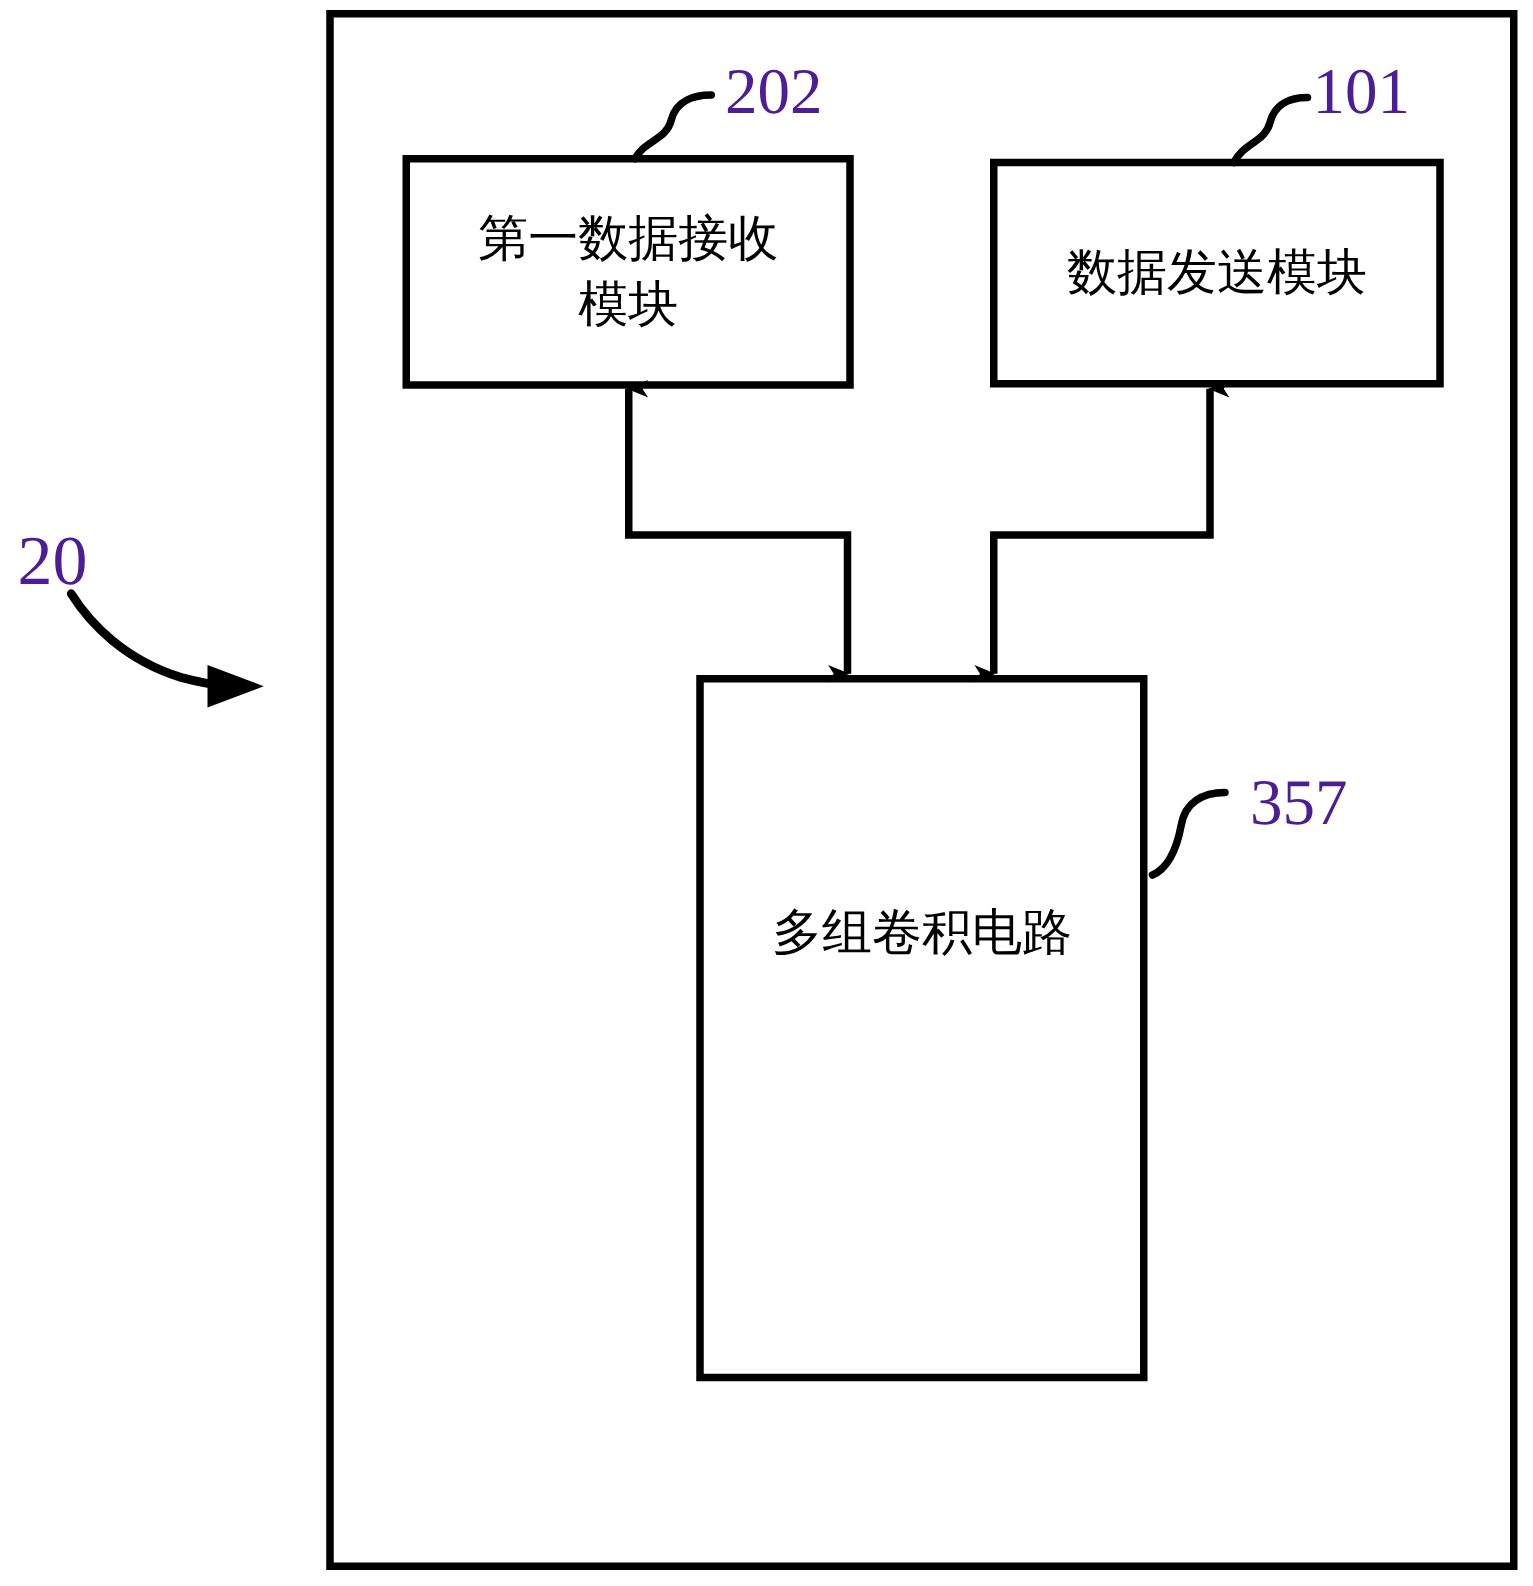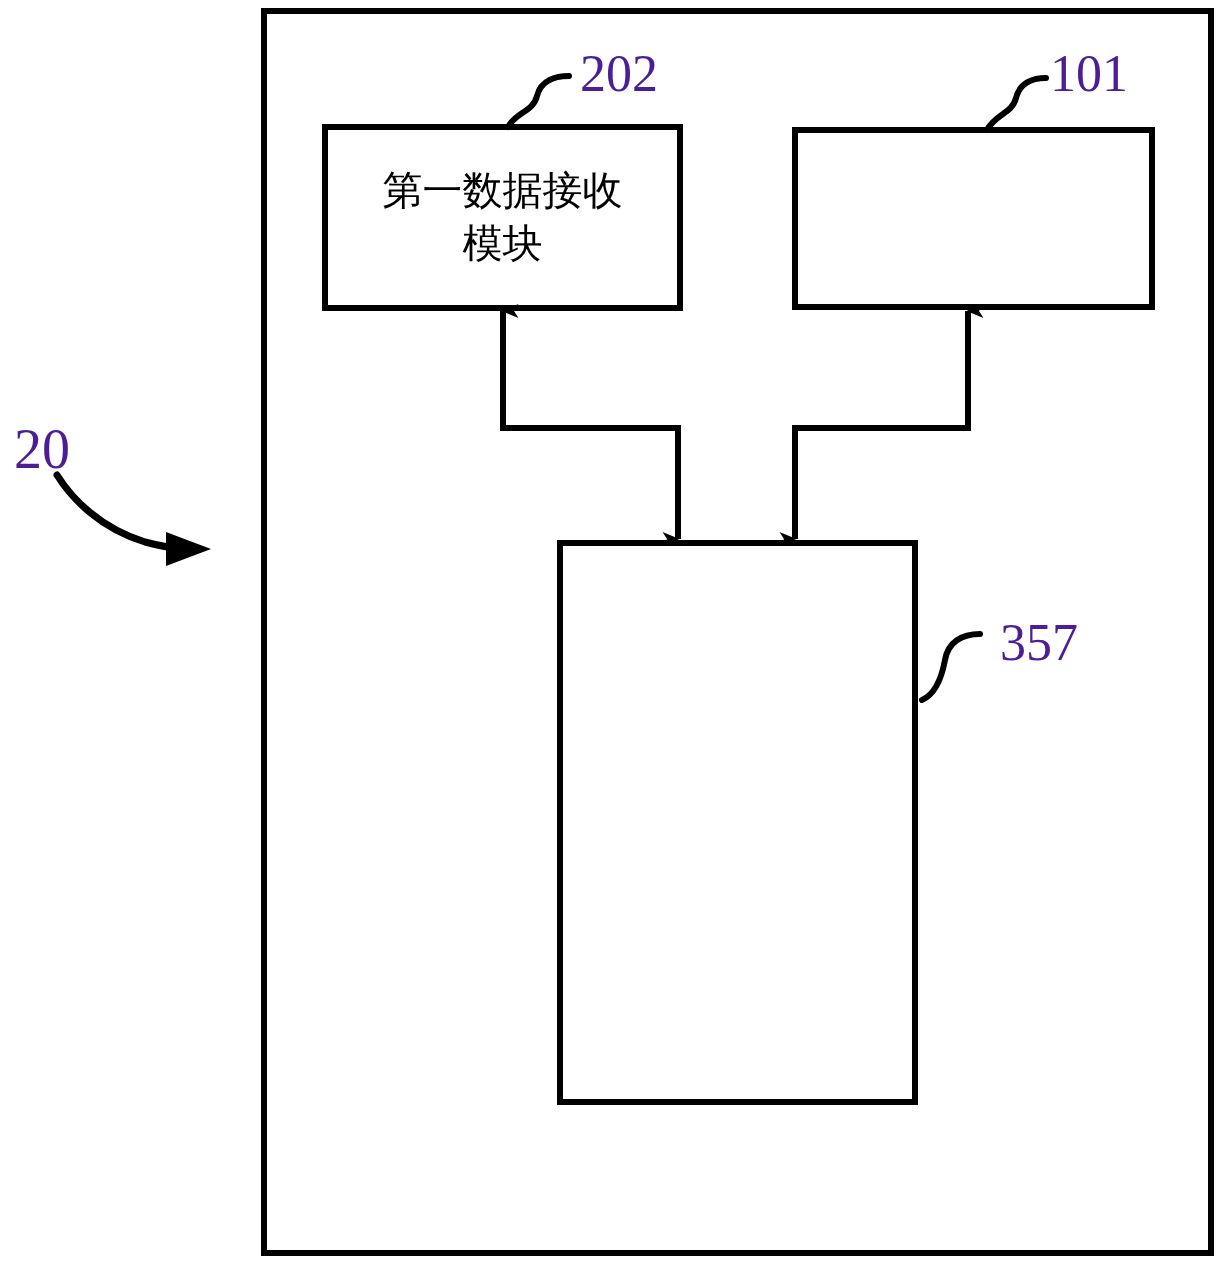--- a/index.html
+++ b/index.html
@@ -111,22 +111,24 @@
 
     <path d="M 922 700 C 936 694, 942 676, 945 660 C 948 642, 962 634, 980 634" fill="none" stroke="#000000" stroke-width="6" stroke-linecap="round"></path>
 
     <path d="M 57 475 C 72 499, 100 528, 145 542 C 160 546, 172 548, 182 549" fill="none" stroke="#000000" stroke-width="7" stroke-linecap="round"></path>
     <path d="M 166 532 L 211 549 L 166 566 Z" fill="#000000"></path>
   </svg>
 
   <div class="box-label" id="label-202">第一数据接收
 模块</div>
 
+  <div class="box-label" id="label-204">数据发送模块</div>
 
 
+  <div class="box-label" id="label-206-line1">多组卷积电路</div>
 
 
   <div class="ref-num" id="ref-202">202</div>
 
   <div class="ref-num" id="ref-204">101</div>
 
   <div class="ref-num" id="ref-206">357</div>
 
   <div class="ref-num" id="ref-20">20</div>
 

